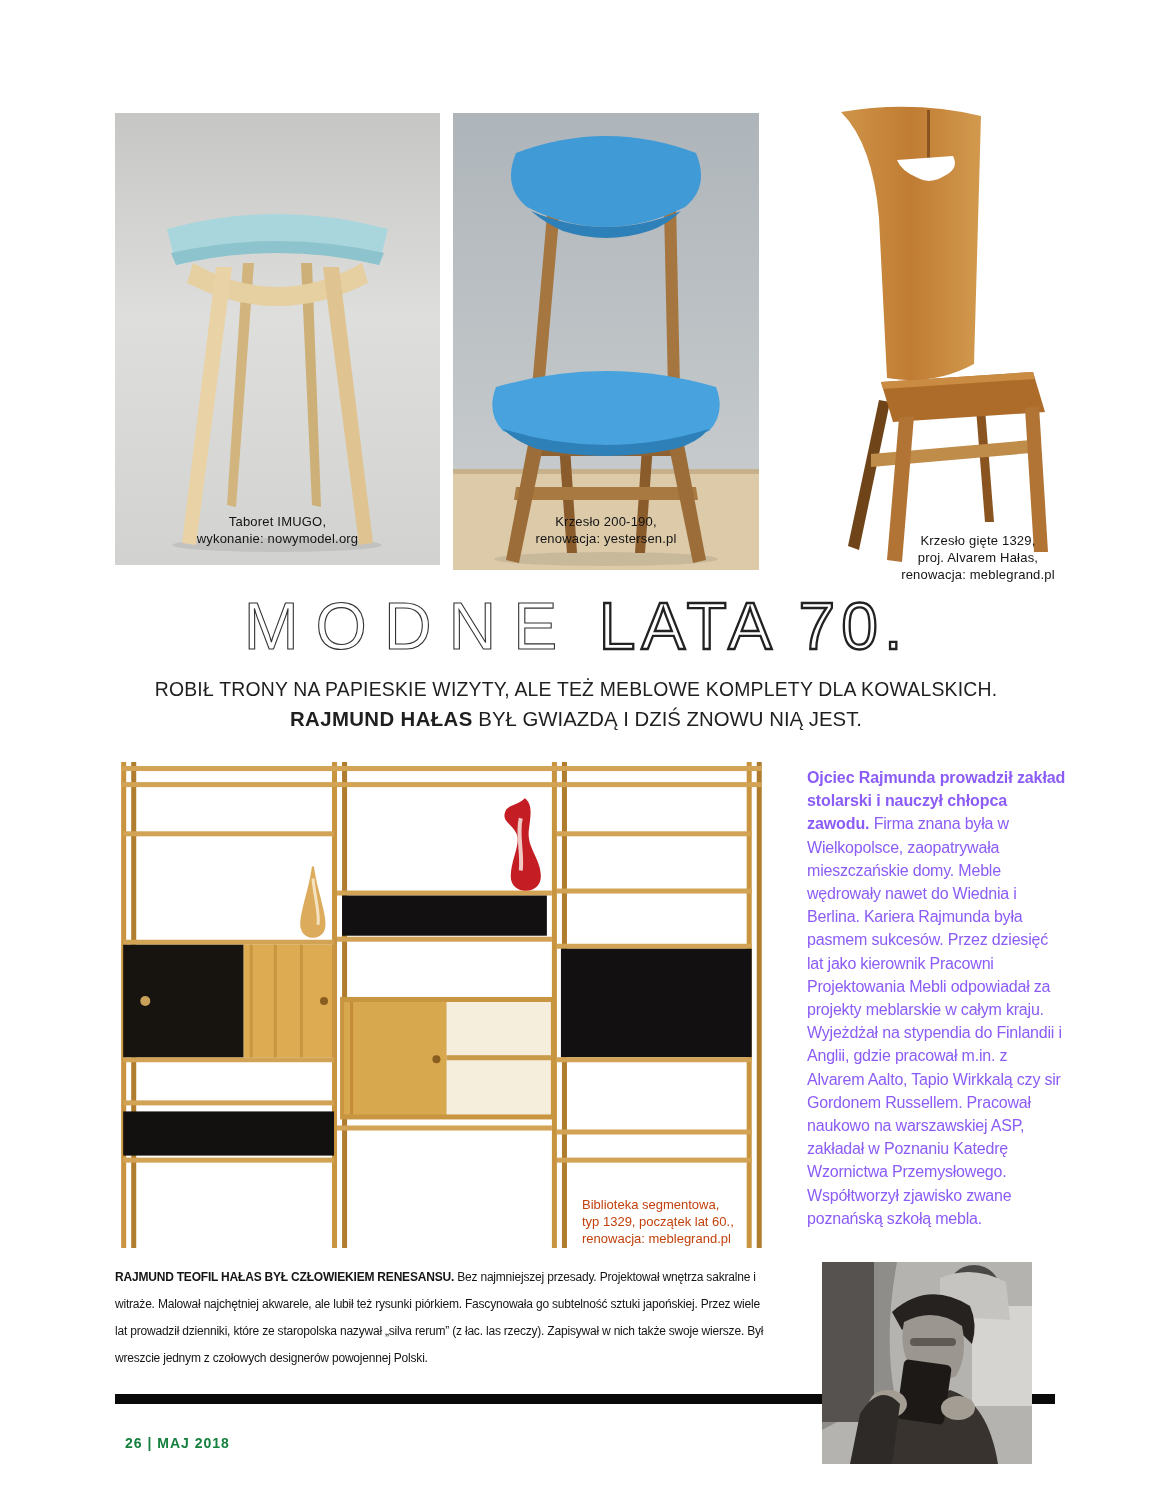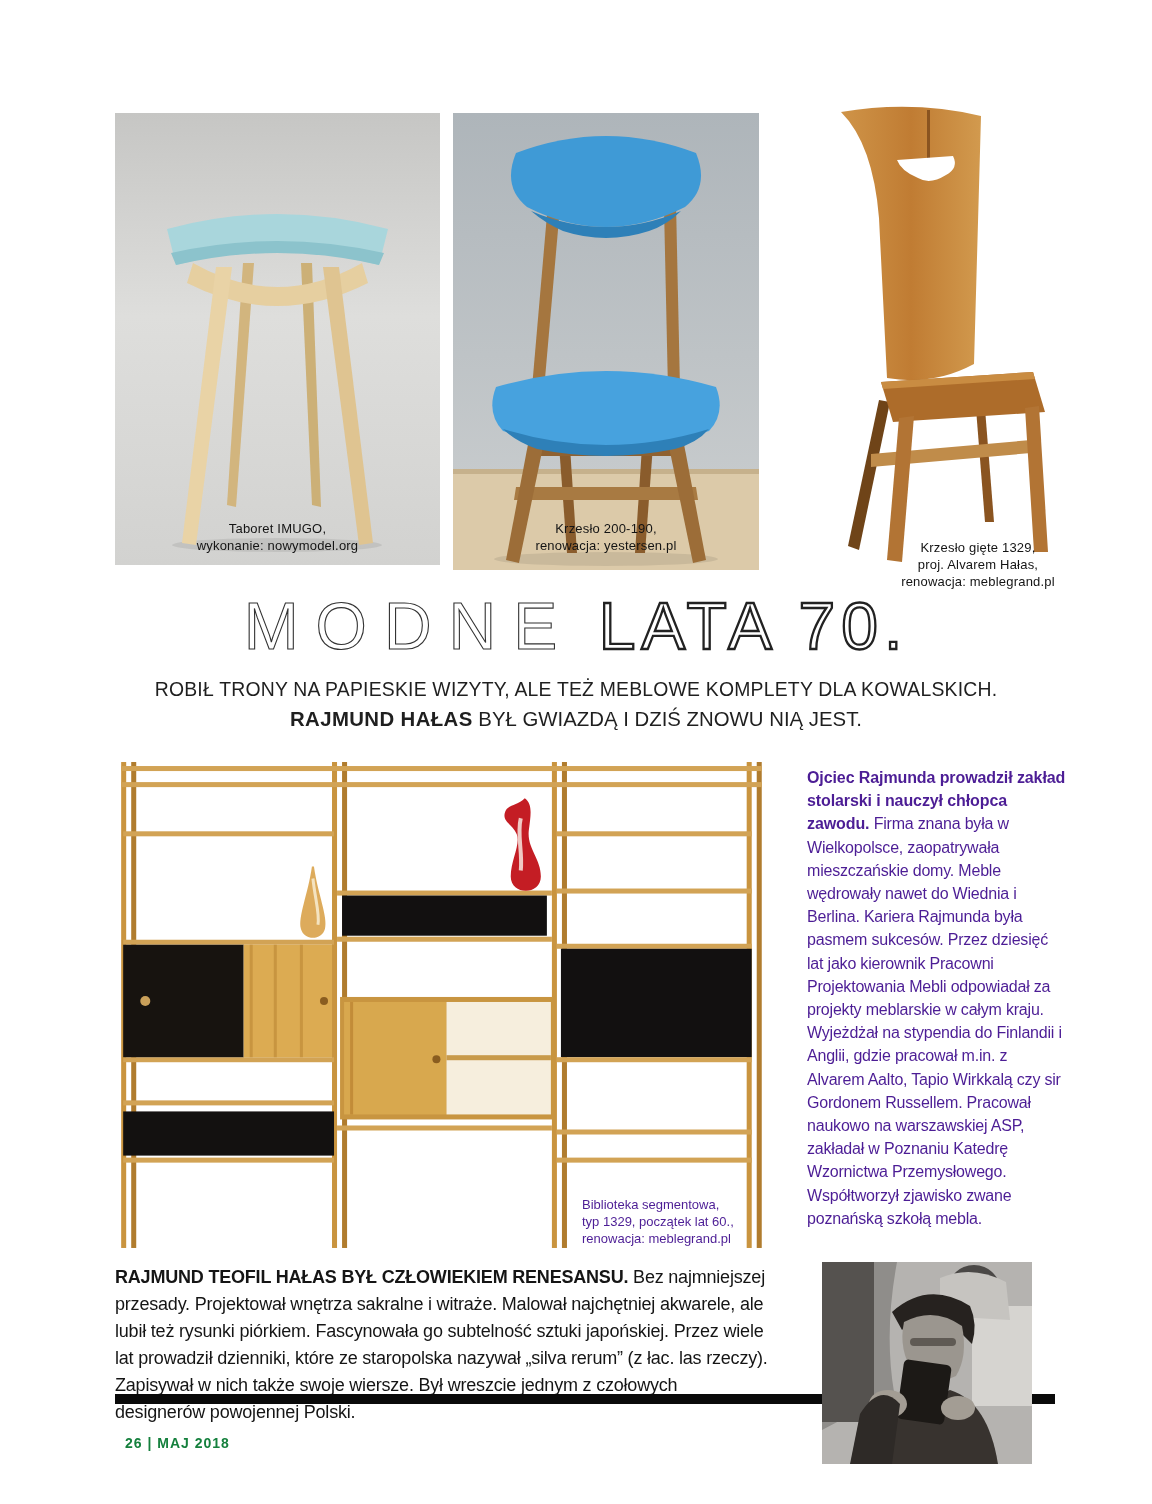--- a/index.html
+++ b/index.html
@@ -18,21 +18,20 @@
   .kicker .slash{font-weight:700;letter-spacing:0;}
 
   
   .figure{overflow:hidden;}
   .fig1{left:115px;top:113px;width:325px;height:452px;background:linear-gradient(180deg,#c6c6c4 0%,#dededc 45%,#d2d2d0 100%);}
   .fig2{left:453px;top:113px;width:306px;height:457px;background:#b8bec2;}
   .fig3{left:775px;top:98px;width:295px;height:474px;background:#ffffff;}
   .figcaption{
     font-size:13px;line-height:17px;color:#141414;text-align:center;z-index:5;
     letter-spacing:0.2px;
-    margin-top:7px;
   }
   .cap1{left:115px;top:513px;width:325px;}
   .cap2{left:453px;top:513px;width:306px;}
   .cap3{left:893px;top:532px;width:170px;text-align:center;}
 
   
   .headline{
     left:0;top:586px;width:1152px;text-align:center;white-space:nowrap;
     font-size:66px;line-height:80px;color:transparent;
   }
@@ -48,26 +47,26 @@
   }
   .lede2{
     left:0;top:707px;width:1152px;text-align:center;font-size:21px;color:#1f1f1f;
     transform:scaleX(0.97);
   }
   .lede2 b{letter-spacing:0.4px;}
 
   
   .rightcol{
     left:807px;top:766px;width:260px;font-size:16px;line-height:23.2px;
-    color:#4c1d95;letter-spacing:-0.2px;
+    color:#8b5cf6;letter-spacing:-0.2px;
   }
   .rightcol b{letter-spacing:-0.1px;}
-  .shelfcap{left:582px;top:1196px;width:170px;font-size:13px;line-height:17px;color:#4c1d95;text-align:left;z-index:5;}
+  .shelfcap{left:582px;top:1196px;width:170px;font-size:13px;line-height:17px;color:#c2410c;text-align:left;z-index:5;}
   .bottompara{
-    left:115px;top:1264px;width:655px;font-size:18px;line-height:27px;
+    left:115px;top:1264px;width:655px;font-size:12px;line-height:27px;
     color:#151515;letter-spacing:-0.2px;
   }
   .blackbar{left:115px;top:1394px;width:940px;height:10px;background:#0a0a0a;z-index:1;}
   .bwphoto{left:822px;top:1262px;width:210px;height:202px;z-index:2;overflow:hidden;}
 
   .footer{left:125px;top:1435px;font-size:14px;font-weight:700;letter-spacing:1px;color:#15803d;}
 
   svg{display:block;}
 </style>
 </head>

